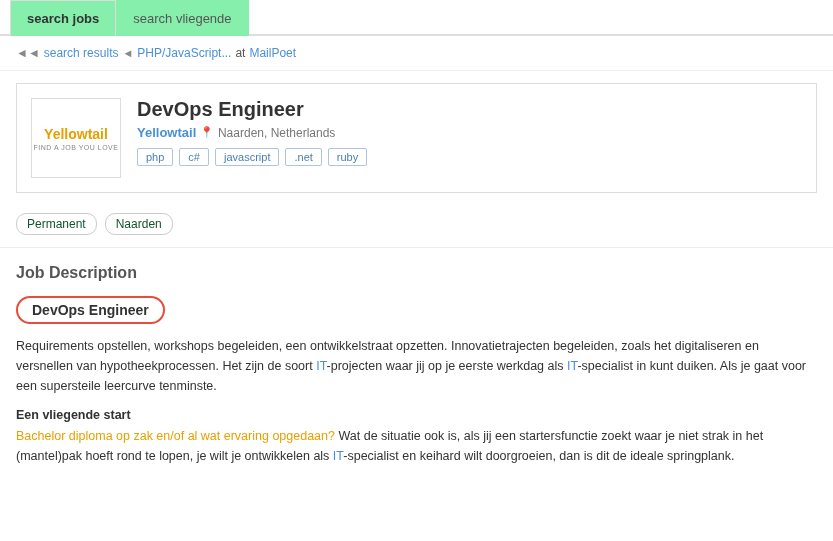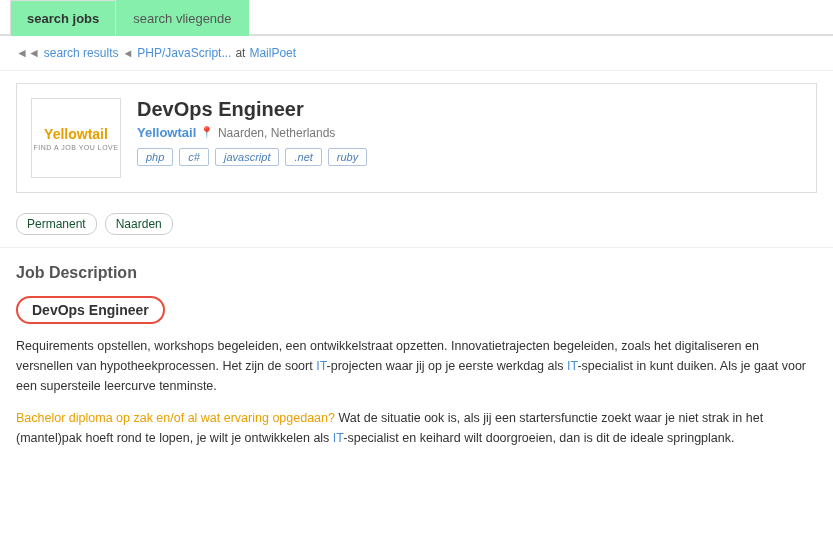--- a/index.html
+++ b/index.html
@@ -96,21 +96,20 @@
     }
     .location-icon { color: #888; font-size: 11px; }
     .location-text { color: #777; font-size: 12px; }
     .tags { display: flex; gap: 6px; flex-wrap: wrap; }
     .tag {
       border: 1px solid #b0c4de;
       color: #4a7fb5;
       padding: 2px 8px;
       font-size: 11px;
       border-radius: 2px;
-      font-style: italic;
     }
 
     
     .badges {
       padding: 8px 16px 12px 16px;
       display: flex;
       gap: 8px;
       border-bottom: 1px solid #eee;
     }
     .badge {
@@ -208,18 +207,19 @@
   <div class="jd-title">Job Description</div>
 
   <div class="highlighted-title">DevOps Engineer</div>
 
   <p class="jd-text">
     Requirements opstellen, workshops begeleiden, een ontwikkelstraat opzetten. Innovatietrajecten begeleiden, zoals het
     digitaliseren en versnellen van hypotheekprocessen. Het zijn de soort <span class="highlight-blue">IT</span>-projecten waar jij op je eerste werkdag als <span class="highlight-blue">IT</span>-specialist
     in kunt duiken. Als je gaat voor een supersteile leercurve tenminste.
   </p>
 
+  <p class="jd-subtitle">Een vliegende start</p>
   <p class="jd-text">
     <span class="highlight-orange">Bachelor diploma op zak en/of al wat ervaring opgedaan?</span> Wat de situatie ook is, als jij een startersfunctie zoekt waar je niet strak
     in het (mantel)pak hoeft rond te lopen, je wilt je ontwikkelen als <span class="highlight-blue">IT</span>-specialist en keihard wilt doorgroeien, dan is dit de ideale
     springplank.
   </p>
 </div>
 
 </body></html>

